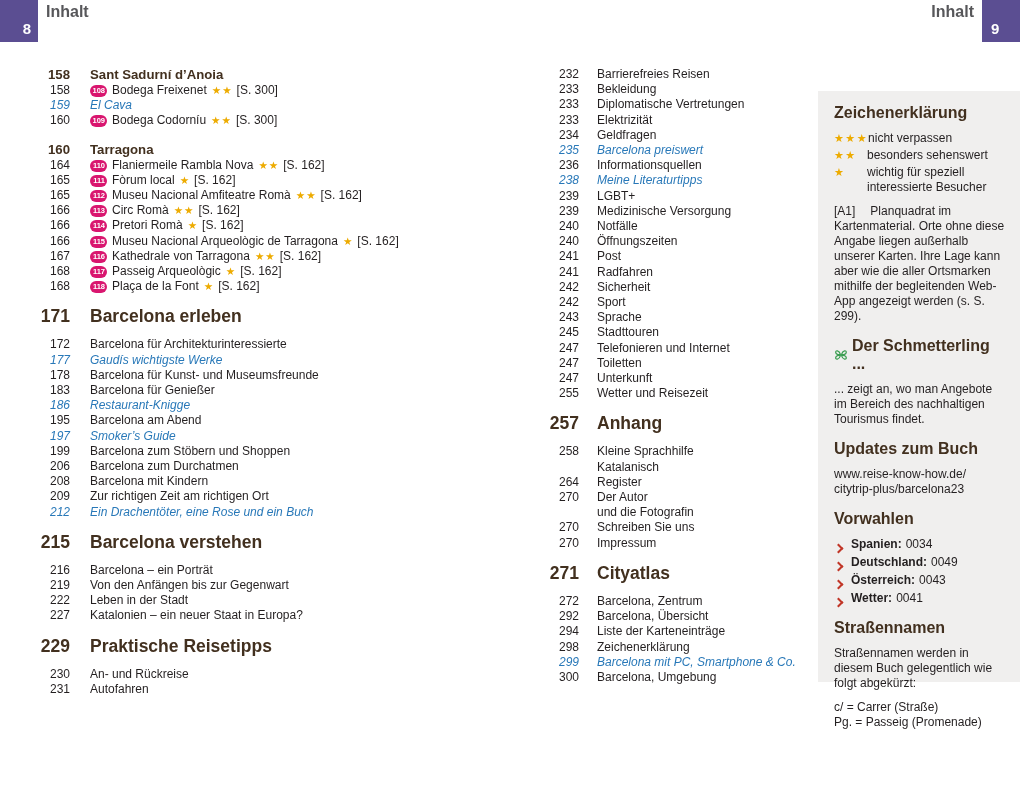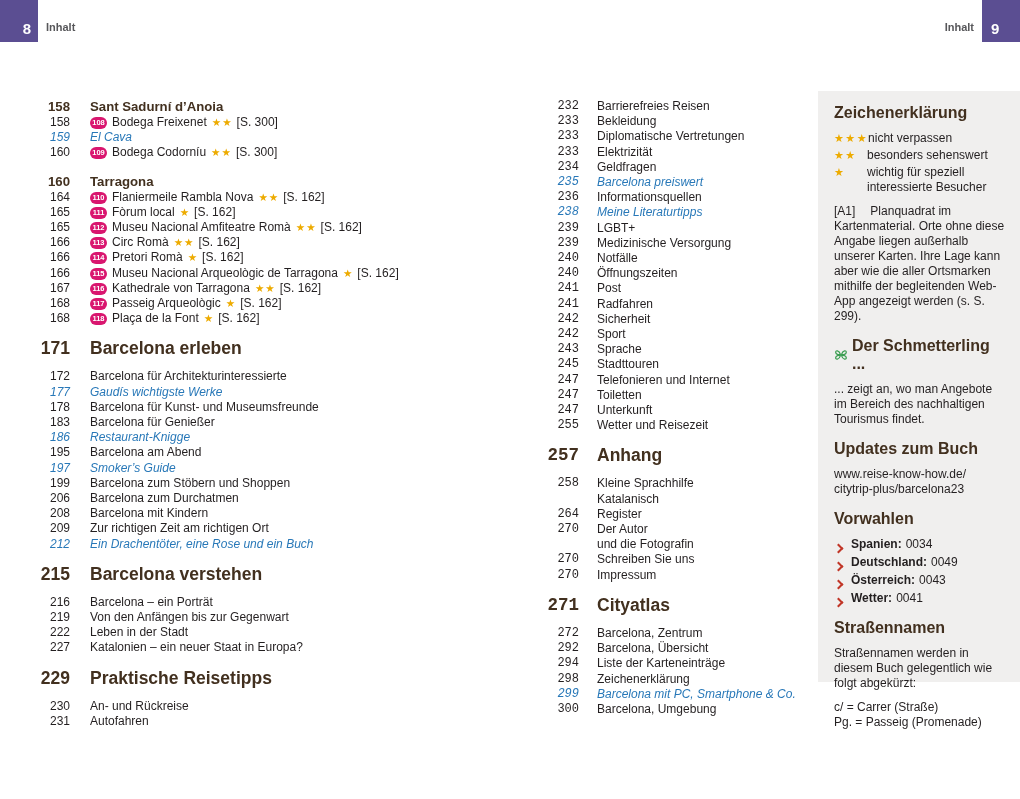--- a/index.html
+++ b/index.html
@@ -10,39 +10,39 @@
   html,body{margin:0;padding:0;}
   body{
     width:1020px;height:799px;position:relative;background:#ffffff;
     font-family:"Liberation Sans",sans-serif;color:var(--text);overflow:hidden;
   }
   
   .tab{position:absolute;top:0;width:38px;height:42px;background:var(--purple);
     display:flex;align-items:flex-end;color:#fff;font-weight:bold;font-size:15px;}
   .tab-left{left:0;justify-content:flex-end;padding:0 7px 5px 0;box-sizing:border-box;}
   .tab-right{right:0;justify-content:flex-start;padding:0 0 5px 9px;box-sizing:border-box;}
-  .hdr-label{position:absolute;top:21px;font-weight:bold;font-size:11px;color:var(--header_gray);}
+  .hdr-label{position:absolute;top:3px;font-weight:bold;font-size:16px;color:var(--header_gray);}
   .hdr-left{left:46px;}
   .hdr-right{right:46px;text-align:right;}
   
-  .col{position:absolute;top:99px;font-size:12px;line-height:15.2px;}
+  .col{position:absolute;top:67px;font-size:12px;line-height:15.2px;}
   .col1{left:40px;width:480px;}
   .col2{left:545px;width:280px;}
   .row{display:flex;}
   .page{flex:0 0 30px;text-align:right;margin-right:20px;}
-  .col2 .page{flex:0 0 34px;margin-right:18px;font-family:Liberation Mono, monospace;}
+  .col2 .page{flex:0 0 34px;margin-right:18px;}
   .row.chapter{margin:12px 0 10px;font-weight:bold;color:var(--brown);
     font-size:17.5px;line-height:21px;}
   .row.subhead{font-weight:bold;color:var(--brown);font-size:13.2px;
     line-height:16px;margin-top:13px;}
   .col .row:first-child{margin-top:0;}
   .row.essay{color:var(--blue);font-style:italic;}
   .badge{display:inline-block;background:var(--pink);color:#fff;font-weight:bold;
     font-size:7.5px;line-height:10px;border-radius:7px;padding:1px 2px;min-width:13px;
-    text-align:center;margin-right:5px;vertical-align:1px;}
+    text-align:right;margin-right:5px;vertical-align:1px;}
   .stars{color:var(--gold);font-size:10.5px;letter-spacing:1px;margin:0 2px 0 5px;}
   .ref{margin-left:2px;text-align:center;}
   
   .sidebar{position:absolute;left:818px;top:91px;width:202px;height:591px;
     background:var(--sidebar_bg);box-sizing:border-box;padding:13px 13px 10px 16px;
     font-size:12px;line-height:15px;}
   .sidebar h3{font-size:16px;line-height:18px;color:var(--brown);
     margin:13px 0 9px;font-weight:bold;display:flex;align-items:center;gap:4px;}
   .sidebar h3.first{margin-top:0;}
   .sidebar p{margin:9px 0 0;}

